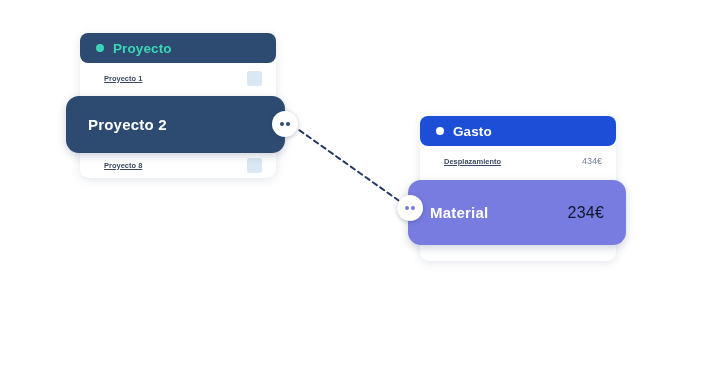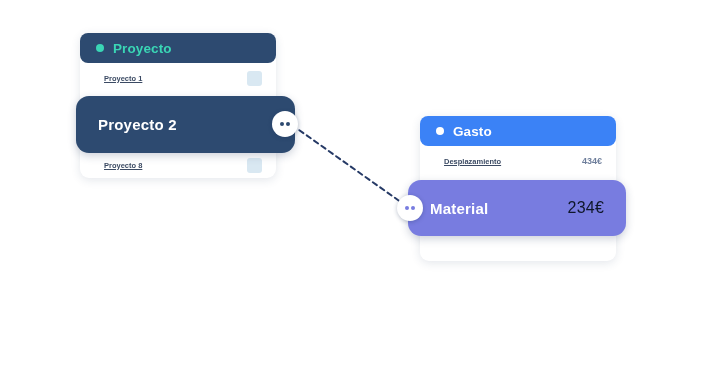--- a/index.html
+++ b/index.html
@@ -70,21 +70,21 @@
   }
   .row-label {
     font-size: 7.5px;
     font-weight: bold;
     color: #3b4a63;
     white-space: nowrap;
     text-decoration: underline;
   }
   .row-value {
     font-size: 9px;
-    font-weight: bold;
+    font-weight: normal;
     color: #6f7f9c;
     white-space: nowrap;
   }
   .row-placeholder {
     width: 15px;
     height: 15px;
     border-radius: 3px;
     background: #d9e8f2;
   }
 
@@ -157,40 +157,40 @@
     <div style="height:57px;"></div>
 
     <div class="row">
       <span class="row-label">Proyecto 8</span>
       <span class="row-placeholder"></span>
     </div>
   </div>
 
   <div class="group-card" style="left:420px; top:116px; width:196px; height:145px;">
 
-    <div class="group-header" style="background:#3b82f6;">
+    <div class="group-header" style="background:#1d4ed8;">
       <span class="header-dot" style="background:#ffffff;"></span>
       <span class="header-title" style="color:#ffffff;">Gasto</span>
     </div>
 
     <div class="row">
       <span class="row-label">Desplazamiento</span>
       <span class="row-value">434€</span>
     </div>
 
     <div style="height:57px;"></div>
 
   </div>
 
-  <div class="item-card" style="left:76px; top:96px; width:219px; height:57px; background:#2d4a70;">
+  <div class="item-card" style="left:66px; top:96px; width:219px; height:57px; background:#2d4a70;">
     <span class="item-label">Proyecto 2</span>
     <span class="item-value"></span>
   </div>
 
-  <div class="item-card" style="left:408px; top:180px; width:218px; height:56px; background:#787ce0;">
+  <div class="item-card" style="left:408px; top:180px; width:218px; height:65px; background:#787ce0;">
     <span class="item-label">Material</span>
     <span class="item-value">234€</span>
   </div>
 
   <div class="handle" style="left:272px; top:111px;">
     <i style="background:#2d4a70;"></i>
     <i style="background:#2d4a70;"></i>
   </div>
 
   <div class="handle" style="left:397px; top:195px;">

